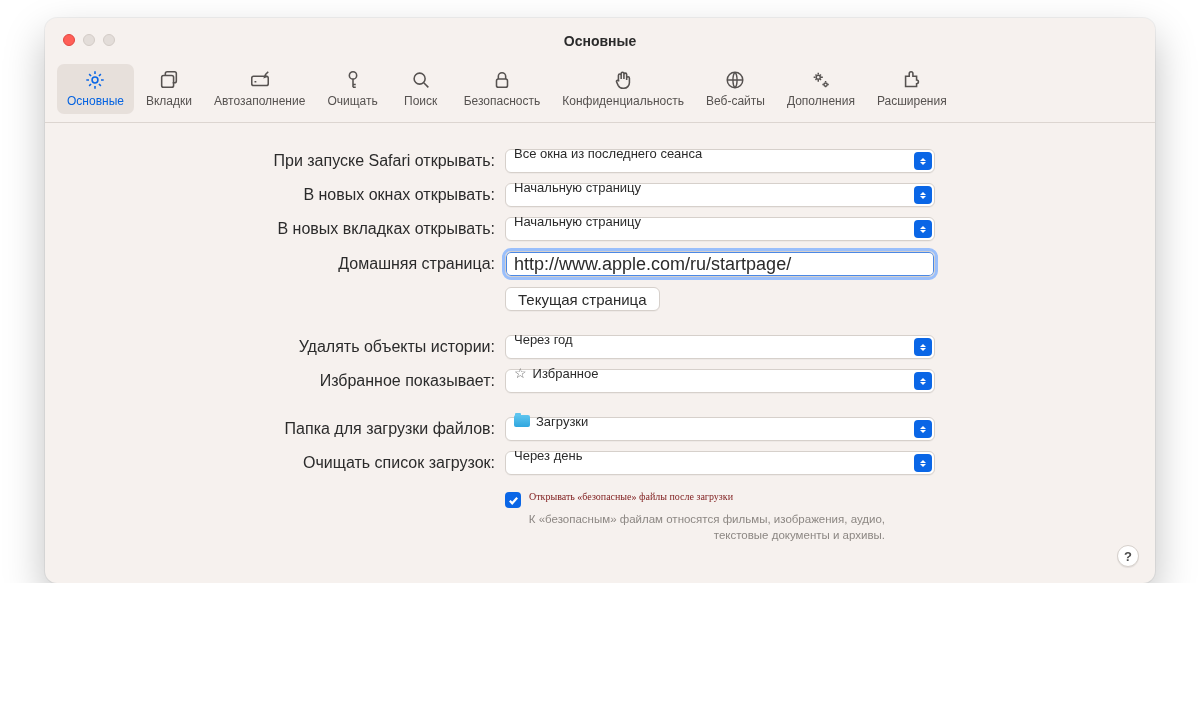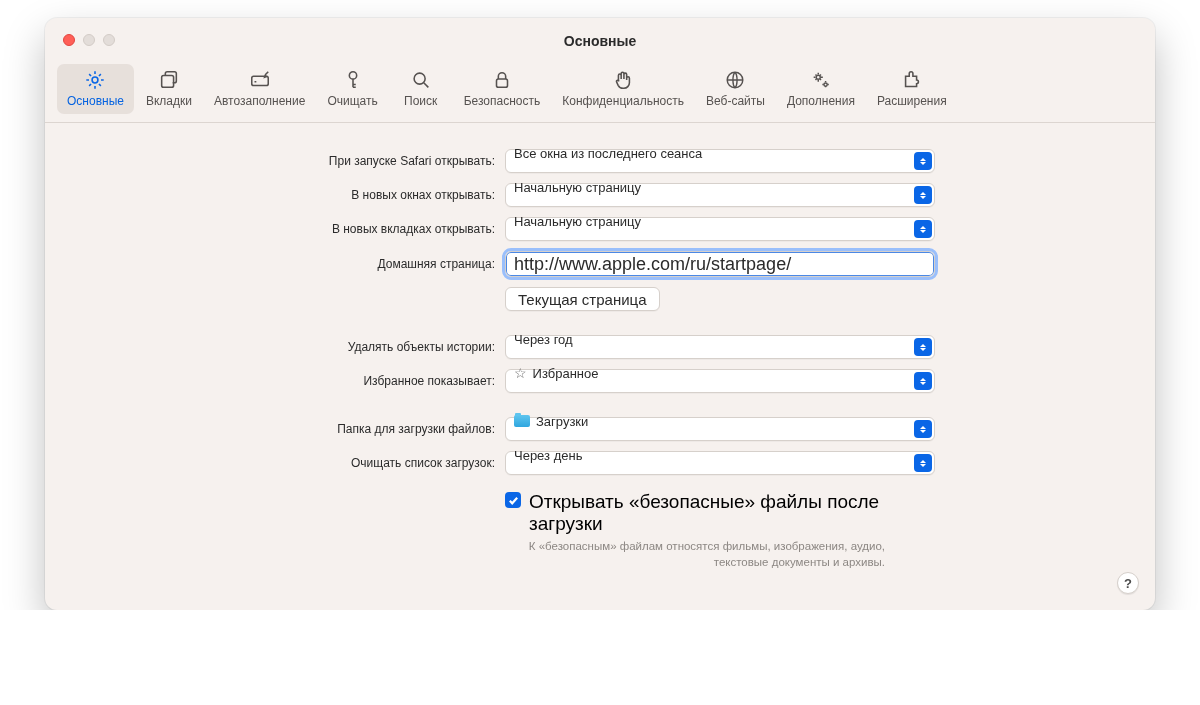--- a/index.html
+++ b/index.html
@@ -87,21 +87,21 @@
   .row {
     display: flex;
     align-items: center;
     margin-bottom: 10px;
   }
   .row .label {
     width: 430px;
     text-align: right;
     padding-right: 10px;
     color: #2b2b2b;
-    font-size: 12px;
+    font-size: 16px;
   }
   .row .control {
     width: 430px;
     display: flex;
     align-items: center;
   }
   .gap { height: 14px; }
   .select {
     position: relative;
     width: 100%;
@@ -186,21 +186,21 @@
     border-radius: 4px;
     background: #0a66e6;
     display: flex;
     align-items: center;
     justify-content: center;
     margin-right: 8px;
     margin-top: 1px;
     flex-shrink: 0;
   }
   .checkbox svg { width: 11px; height: 11px; stroke:#fff; stroke-width:2.4; fill:none; }
-  .cbtext { font-size: 19px; color:#000000; }
+  .cbtext { font-size: 10px; color:#7f1d1d;font-family:Liberation Serif, serif; }
   .subtext {
     font-size: 11.5px;
     color: #8c8783;
     margin-top: 4px;
     max-width: 380px;
     line-height: 1.35;
     text-align: right;
   }
   .help-btn {
     position: absolute;

